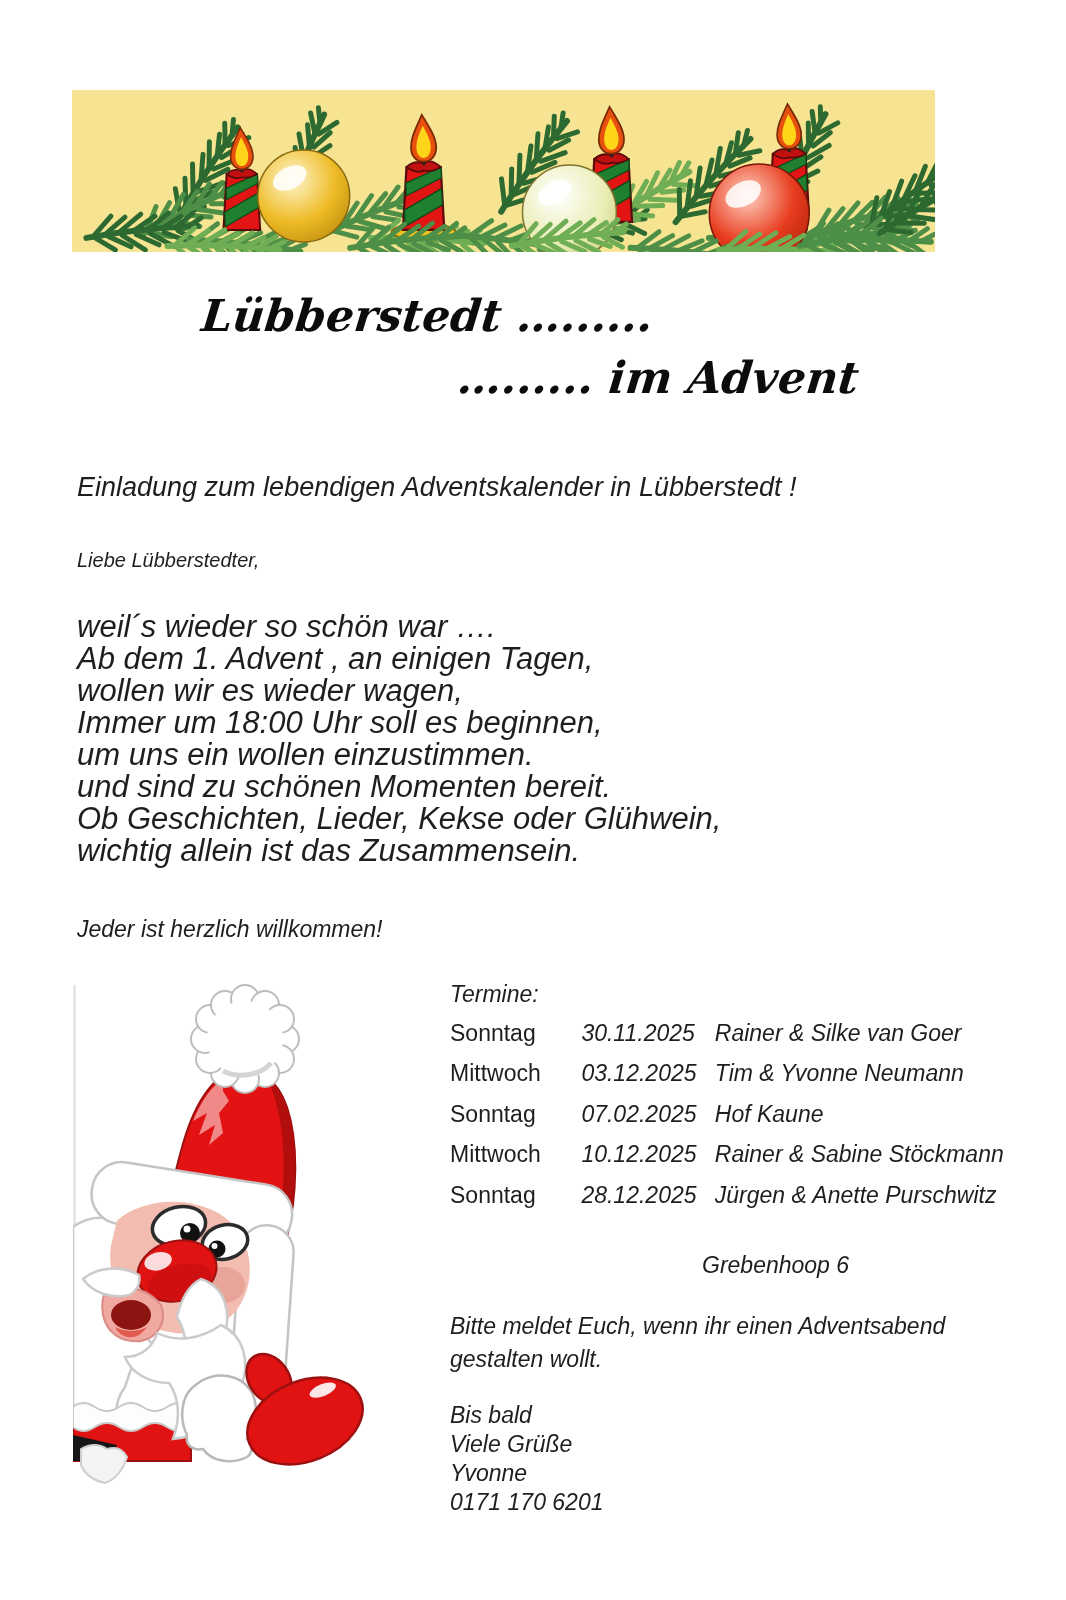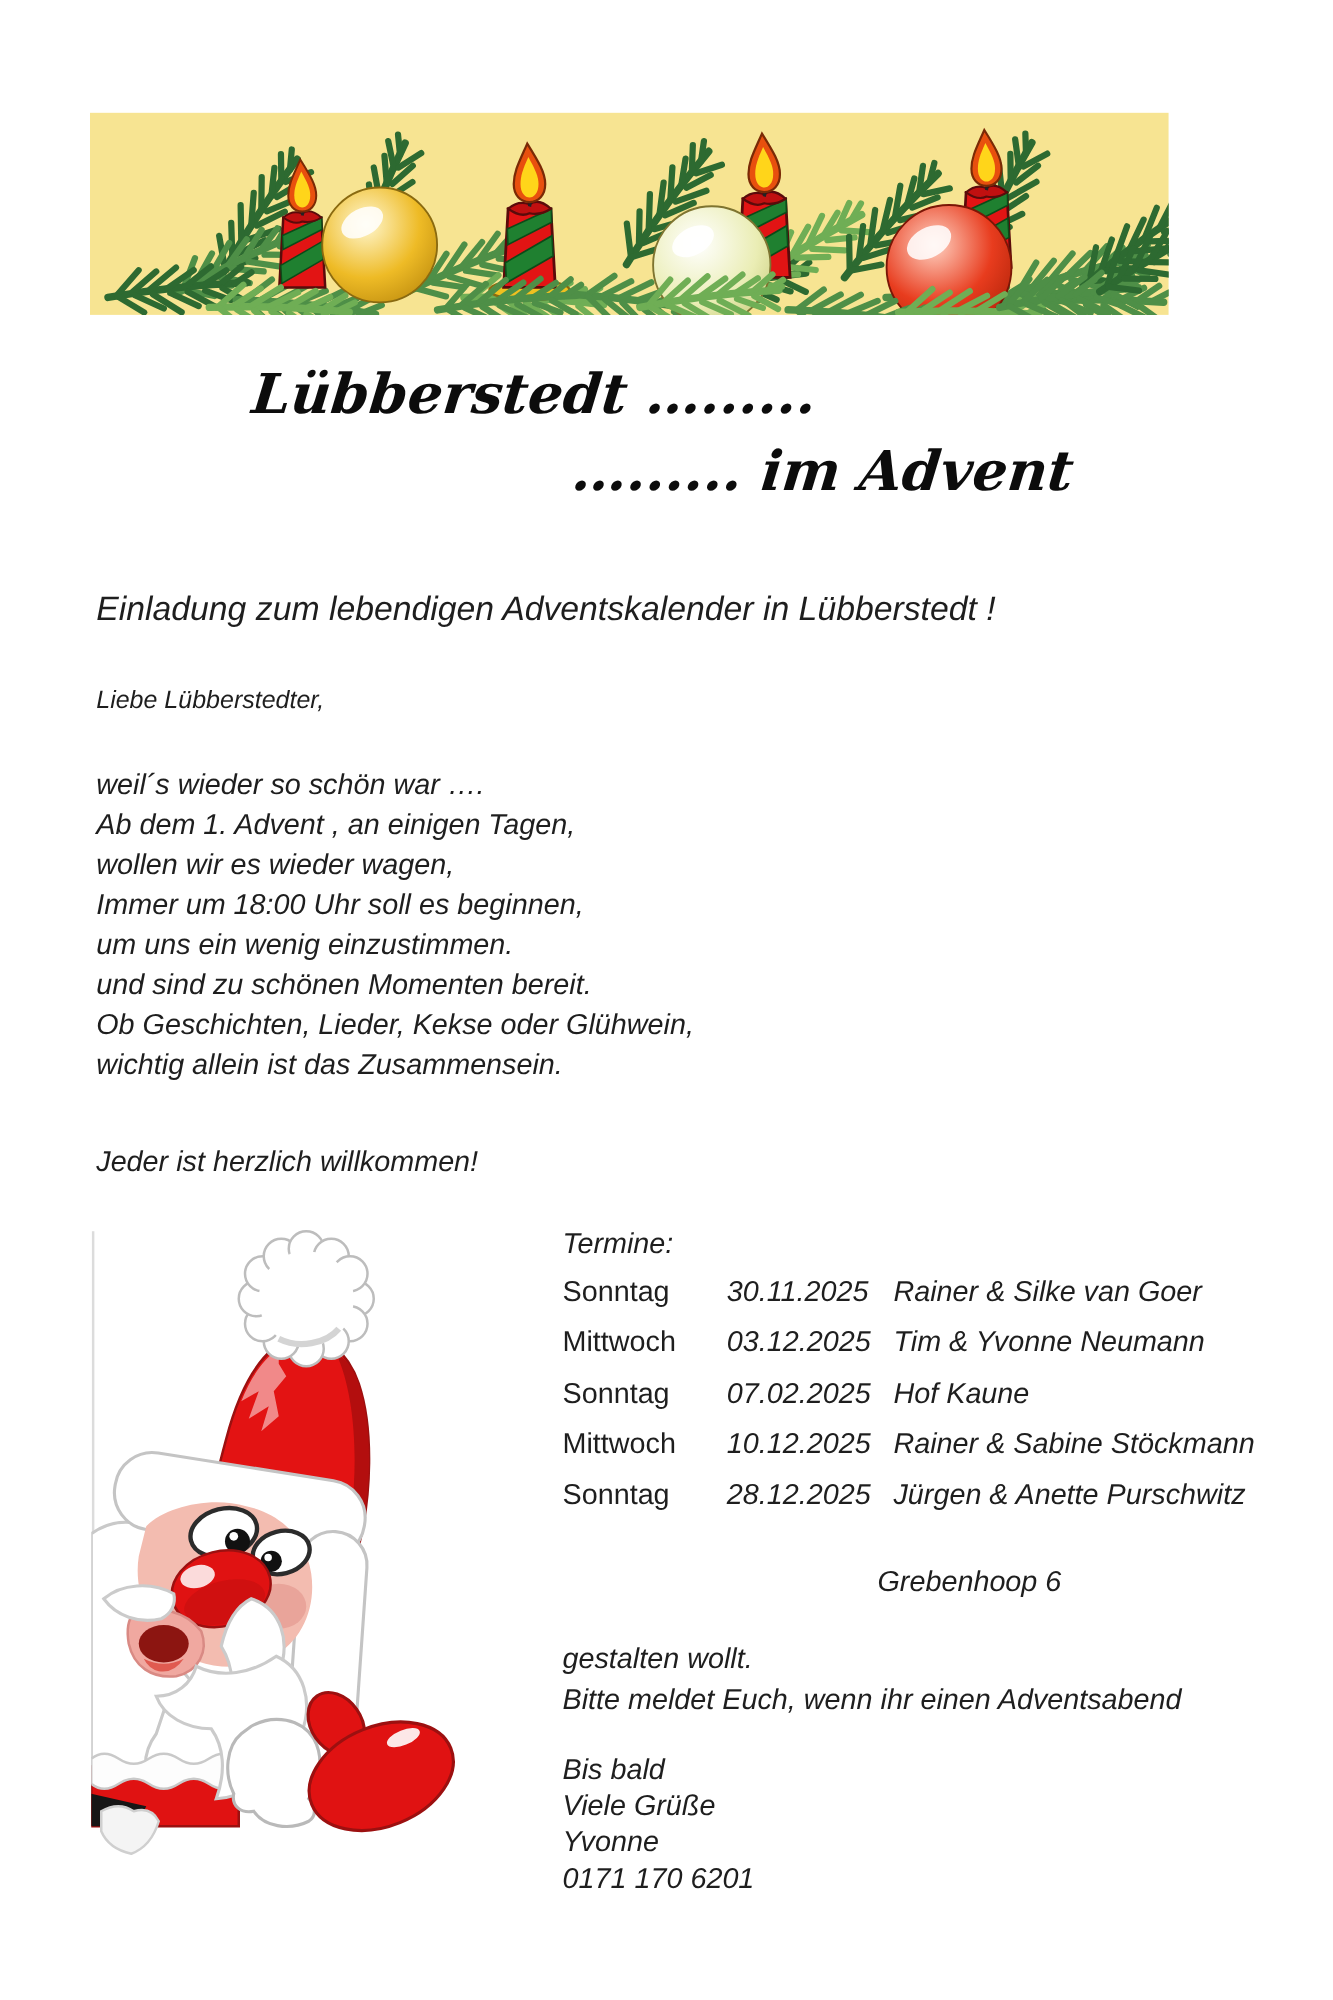--- a/index.html
+++ b/index.html
@@ -12,21 +12,21 @@
   .banner svg { display:block; }
   .title-line {
     font-family:"DejaVu Serif", serif; font-style:italic; font-weight:700;
     color:#0c0c0c; font-size:44px; letter-spacing:0px; transform:skewX(-6deg);
     white-space:nowrap;
   }
   .title1 { left:202px; top:290px; }
   .title2 { left:458px; top:352px; }
   .intro  { left:77px; top:456px; font-size:27px; font-style:italic; white-space:nowrap;margin-top:16px; }
   .greeting { left:77px; top:549px; font-size:20px; font-style:italic; }
-  .poem { left:77px; top:611px; font-size:23px; font-style:italic; line-height:32px; }
+  .poem { left:77px; top:611px; font-size:31px; font-style:italic; line-height:32px; }
   .welcome { left:77px; top:916px; font-size:23px; font-style:italic; }
   .santa { left:73px; top:983px; width:318px; height:517px; }
   .sched-heading { left:450px; top:981px; font-size:23px; font-style:italic; }
   .sched-row { left:450px; width:610px; font-size:23px; white-space:nowrap; }
   .sched-row .day  { display:inline-block; width:125px; font-style:normal; }
   .sched-row .date { display:inline-block; width:127px; font-style:italic; }
   .sched-row .host { font-style:italic; }
   .r0{top:1020px}.r1{top:1060px}.r2{top:1101px}.r3{top:1141px}.r4{top:1182px}.r5{top:1222px}
   .host2 { left:702px; top:1252px; font-size:23px; font-style:italic; }
   .note { left:450px; top:1310px; font-size:23px; font-style:italic; line-height:33px; }
@@ -153,21 +153,21 @@
   <div class="abs title-line title2">…......  im Advent</div>
 
   <div class="abs intro">Einladung zum lebendigen Adventskalender in Lübberstedt !</div>
   <div class="abs greeting">Liebe Lübberstedter,</div>
 
   <div class="abs poem">
     <div>weil´s wieder so schön war ….</div>
     <div>Ab dem 1. Advent , an einigen Tagen,</div>
     <div>wollen wir es wieder wagen,</div>
     <div>Immer um 18:00 Uhr soll es beginnen,</div>
-    <div>um uns ein wenig einzustimmen.</div>
+    <div>um uns ein wollen einzustimmen.</div>
     <div>und sind zu schönen Momenten bereit.</div>
     <div>Ob Geschichten, Lieder, Kekse oder Glühwein,</div>
     <div>wichtig allein ist das Zusammensein.</div>
   </div>
 
   <div class="abs welcome">Jeder ist herzlich willkommen!</div>
 
   <div class="abs santa">
     <svg width="318" height="517" viewBox="0 0 318 517">
       <rect x="0.5" y="2" width="2" height="474" fill="#dcdcdc"></rect>
@@ -268,22 +268,22 @@
     <span class="host">Rainer &amp; Sabine Stöckmann</span>
   </div>
   <div class="abs sched-row r4">
     <span class="day">Sonntag</span>
     <span class="date">28.12.2025</span>
     <span class="host">Jürgen &amp; Anette Purschwitz</span>
   </div>
   <div class="abs host2">Grebenhoop 6</div>
 
   <div class="abs note">
+    <div>Bitte meldet Euch, wenn ihr einen Adventsabend</div>
     <div>gestalten wollt.</div>
-    <div>Bitte meldet Euch, wenn ihr einen Adventsabend</div>
   </div>
 
   <div class="abs signature">
     <div>Bis bald</div>
     <div>Viele Grüße</div>
     <div>Yvonne</div>
     <div>0171 170 6201</div>
   </div>
 
 </div>

